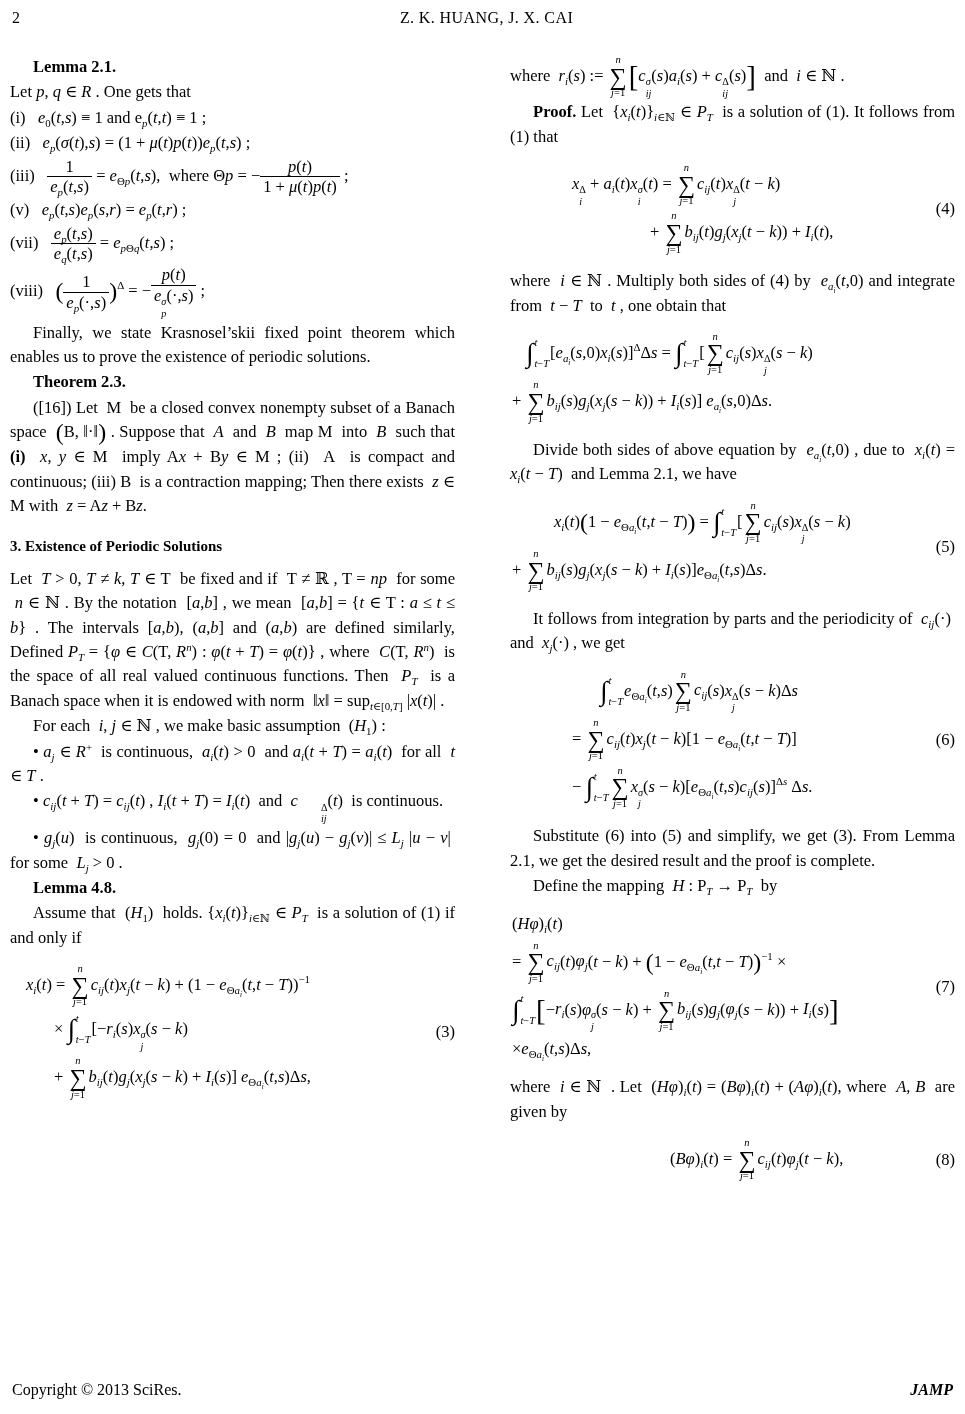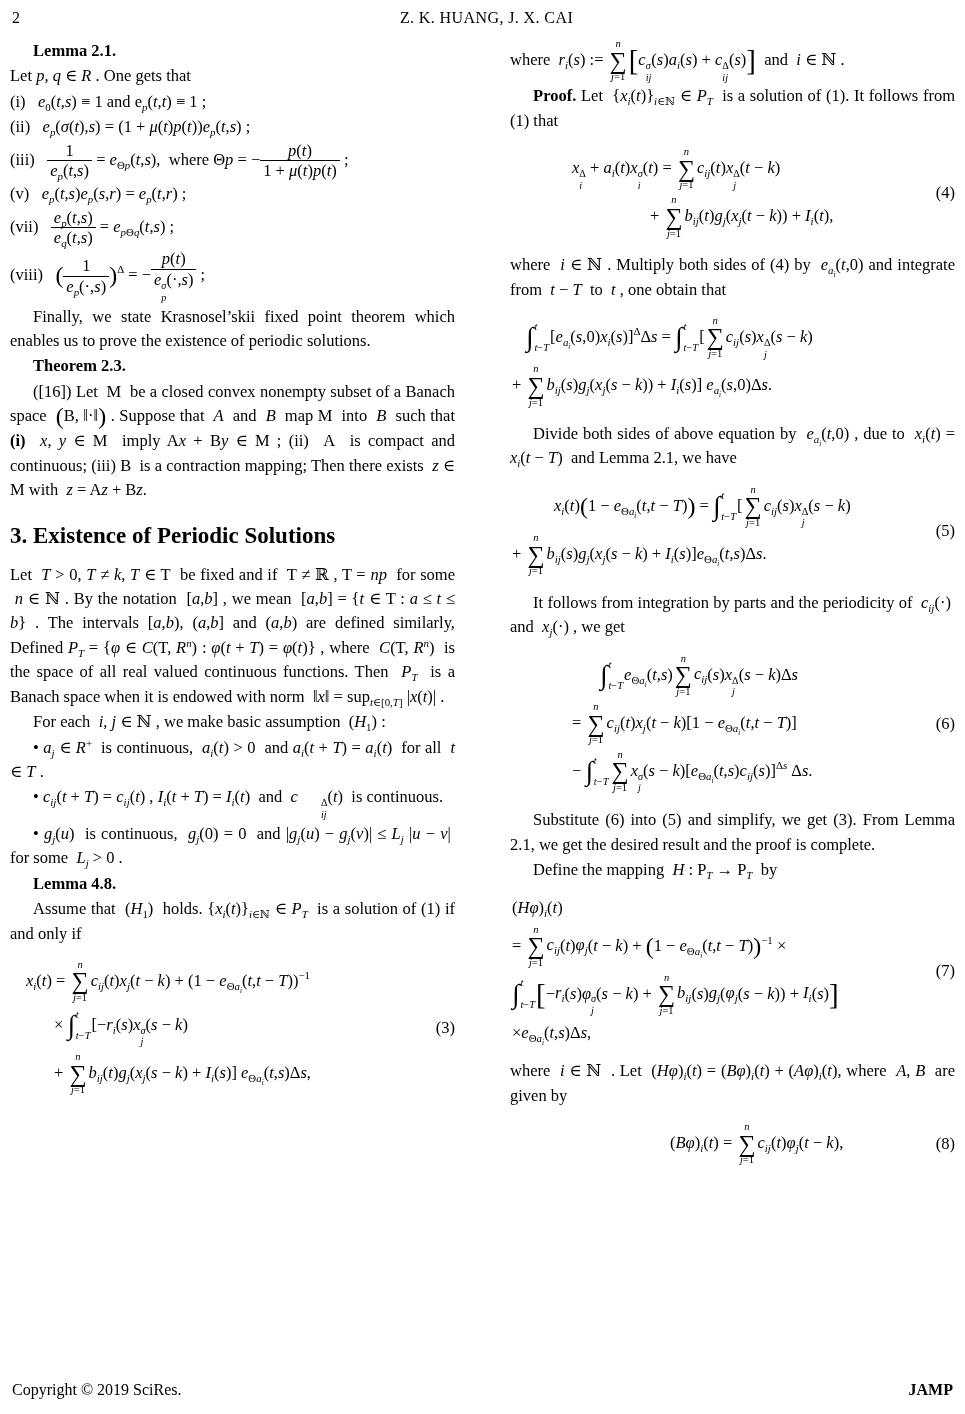--- a/index.html
+++ b/index.html
@@ -4,27 +4,27 @@
 <style>
   html,body{margin:0;padding:0;}
   body{
     width:965px;height:1414px;position:relative;overflow:hidden;
     background:#ffffff;color:#000;
     font-family:"Liberation Serif","DejaVu Serif","DejaVu Sans",serif;
     font-size:16.5px;line-height:1.48;
   }
   .pageno{position:absolute;top:6px;left:12px;font-size:16px;}
   .rtitle{position:absolute;top:6px;left:0;right:0;text-align:center;font-size:16px;letter-spacing:.4px;padding-left:8px;}
-  .cols{position:absolute;top:38px;left:10px;right:10px;display:flex;gap:55px;}
+  .cols{position:absolute;top:54px;left:10px;right:10px;display:flex;gap:55px;}
   .col{flex:1;min-width:0;}
   p{margin:1px 0;}
   .just{text-align:justify;}
   .ind{text-indent:1.4em;}
   .bold{font-weight:bold;}
-  h2{font-size:23px;margin:16px 0 10px 0;font-weight:bold;}
+  h2{font-size:15px;margin:16px 0 10px 0;font-weight:bold;}
   .item{margin:1px 0;}
   
   .fr{display:inline-block;vertical-align:middle;text-align:center;line-height:1.2;}
   .fr .n{display:block;padding:0 3px;}
   .fr .d{display:block;border-top:1px solid #000;padding:0 3px;}
   
   .sum{display:inline-flex;flex-direction:column;align-items:center;vertical-align:middle;line-height:1;margin:0 2px;}
   .sum .t,.sum .b{font-size:10.5px;line-height:1;}
   .sum .g{font-size:24px;line-height:.95;}
   
@@ -43,21 +43,21 @@
   .eq .no{width:36px;text-align:right;}
   .ln{margin:4px 0;}
   .pl0{padding-left:2px}
   .pl1{padding-left:16px}
   .pl2{padding-left:44px}
   .pl3{padding-left:62px}
   .pl4{padding-left:90px}
   .pl5{padding-left:140px}
   .pl6{padding-left:160px}
   .footer{position:absolute;left:12px;right:12px;bottom:12px;display:flex;justify-content:space-between;font-size:16px;}
-  .jrn{font-weight:bold;}
+  .jrn{font-weight:bold;font-style:italic;}
 </style>
 </head>
 <body>
 
 <div class="pageno">2</div>
 <div class="rtitle">Z. K. HUANG, J. X. CAI</div>
 
 <div class="cols">
 
   <div class="col">
@@ -280,15 +280,15 @@
               <span class="g">∑</span>
               <span class="b"><i>j</i>=1</span>
             </span><i>c<sub>ij</sub></i>(<i>t</i>)<i>φ<sub>j</sub></i>(<i>t</i> − <i>k</i>),</div>
       </div>
       <div class="no">(8)</div>
     </div>
   </div>
 </div>
 
 <div class="footer">
-  <span>Copyright © 2019 SciRes.</span>
+  <span>Copyright © 2013 SciRes.</span>
   <span class="jrn">JAMP</span>
 </div>
 
 </body></html>

